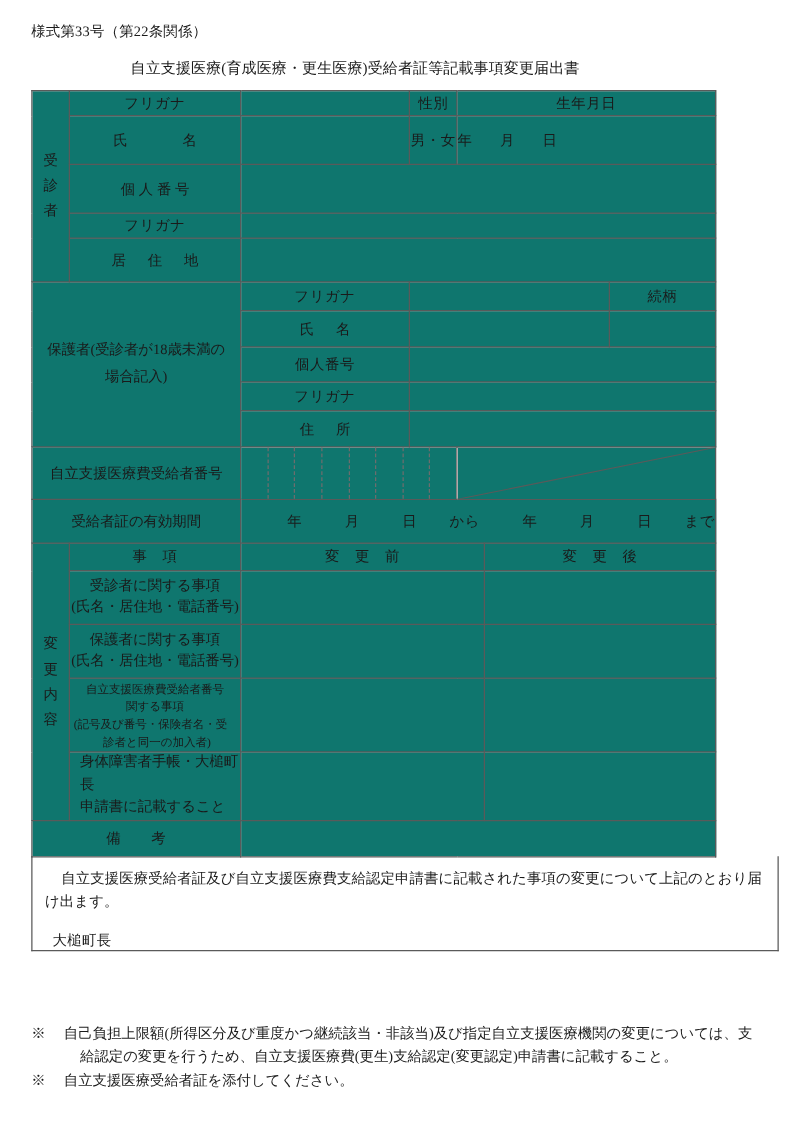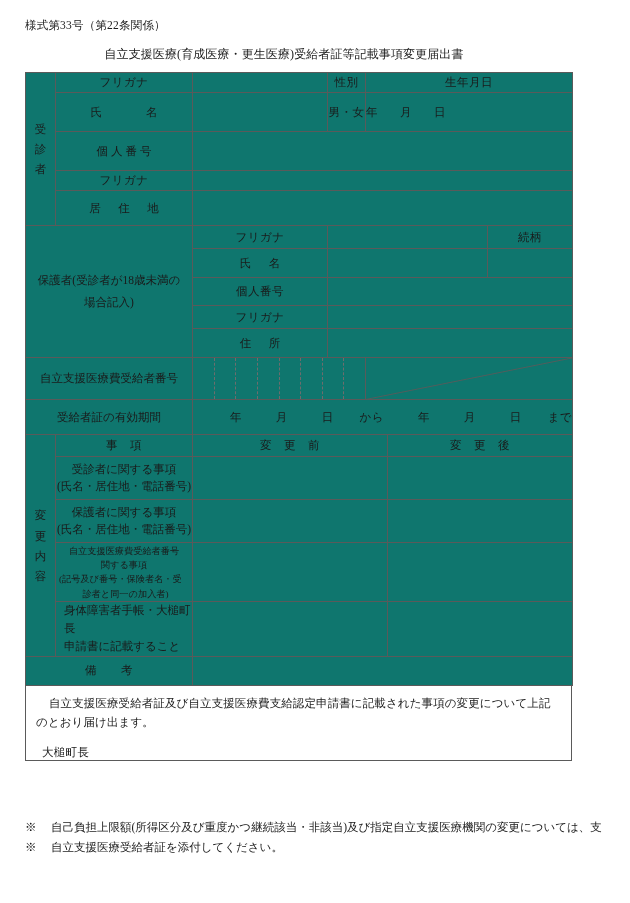--- a/index.html
+++ b/index.html
@@ -130,21 +130,21 @@
     padding: 3px 2px;
   }
   .stack .l1 { display: block; }
   .stack .l2 { display: block; }
   .stack.left-ind { text-align: left; padding-left: 8px; }
 
   
   .declare-box {
     position: absolute;
     left: 25px;
-    width: 547px;
+    width: 598px;
     border: 1px solid #5a5a5a;
     border-top: none;
     box-sizing: border-box;
     font-size: 11.5px;
   }
   .declare-text {
     padding: 9px 10px 0 10px;
     line-height: 1.65;
     text-indent: 13px;
     letter-spacing: 0.1px;
@@ -360,20 +360,21 @@
       <span>自立支援医療受給者証及び自立支援医療費支給認定申請書に記載された事項の変更について上記の</span><span>とおり届け出ます。</span>
     </div>
     <div class="declare-name">大槌町長</div>
   </div>
 
   <div class="notes" id="notes-block" style="top: 818px;">
     <div class="note-row">
       <div class="note-mark">※</div>
       <div class="note-body">
         <span class="ln">自己負担上限額(所得区分及び重度かつ継続該当・非該当)及び指定自立支援医療機関の変更については、支</span>
+        <span class="ln2">給認定の変更を行うため、自立支援医療費(更生)支給認定(変更認定)申請書に記載すること。</span>
       </div>
     </div>
     <div class="note-row">
       <div class="note-mark">※</div>
       <div class="note-body">
         <span class="ln">自立支援医療受給者証を添付してください。</span>
       </div>
     </div>
   </div>
 

